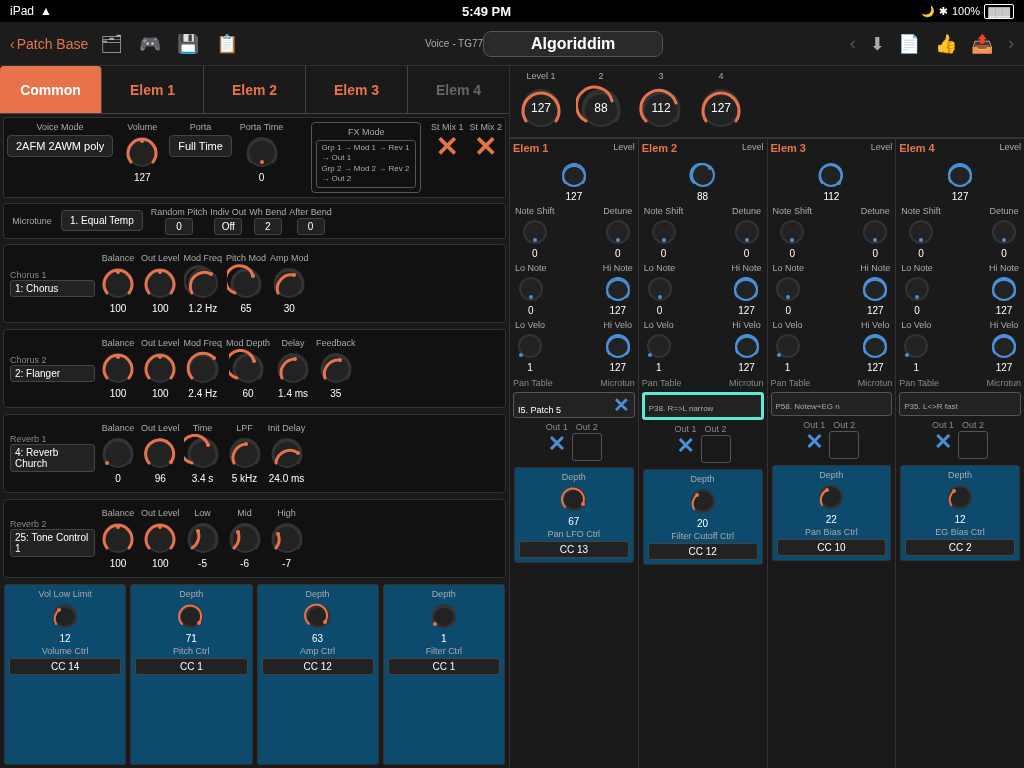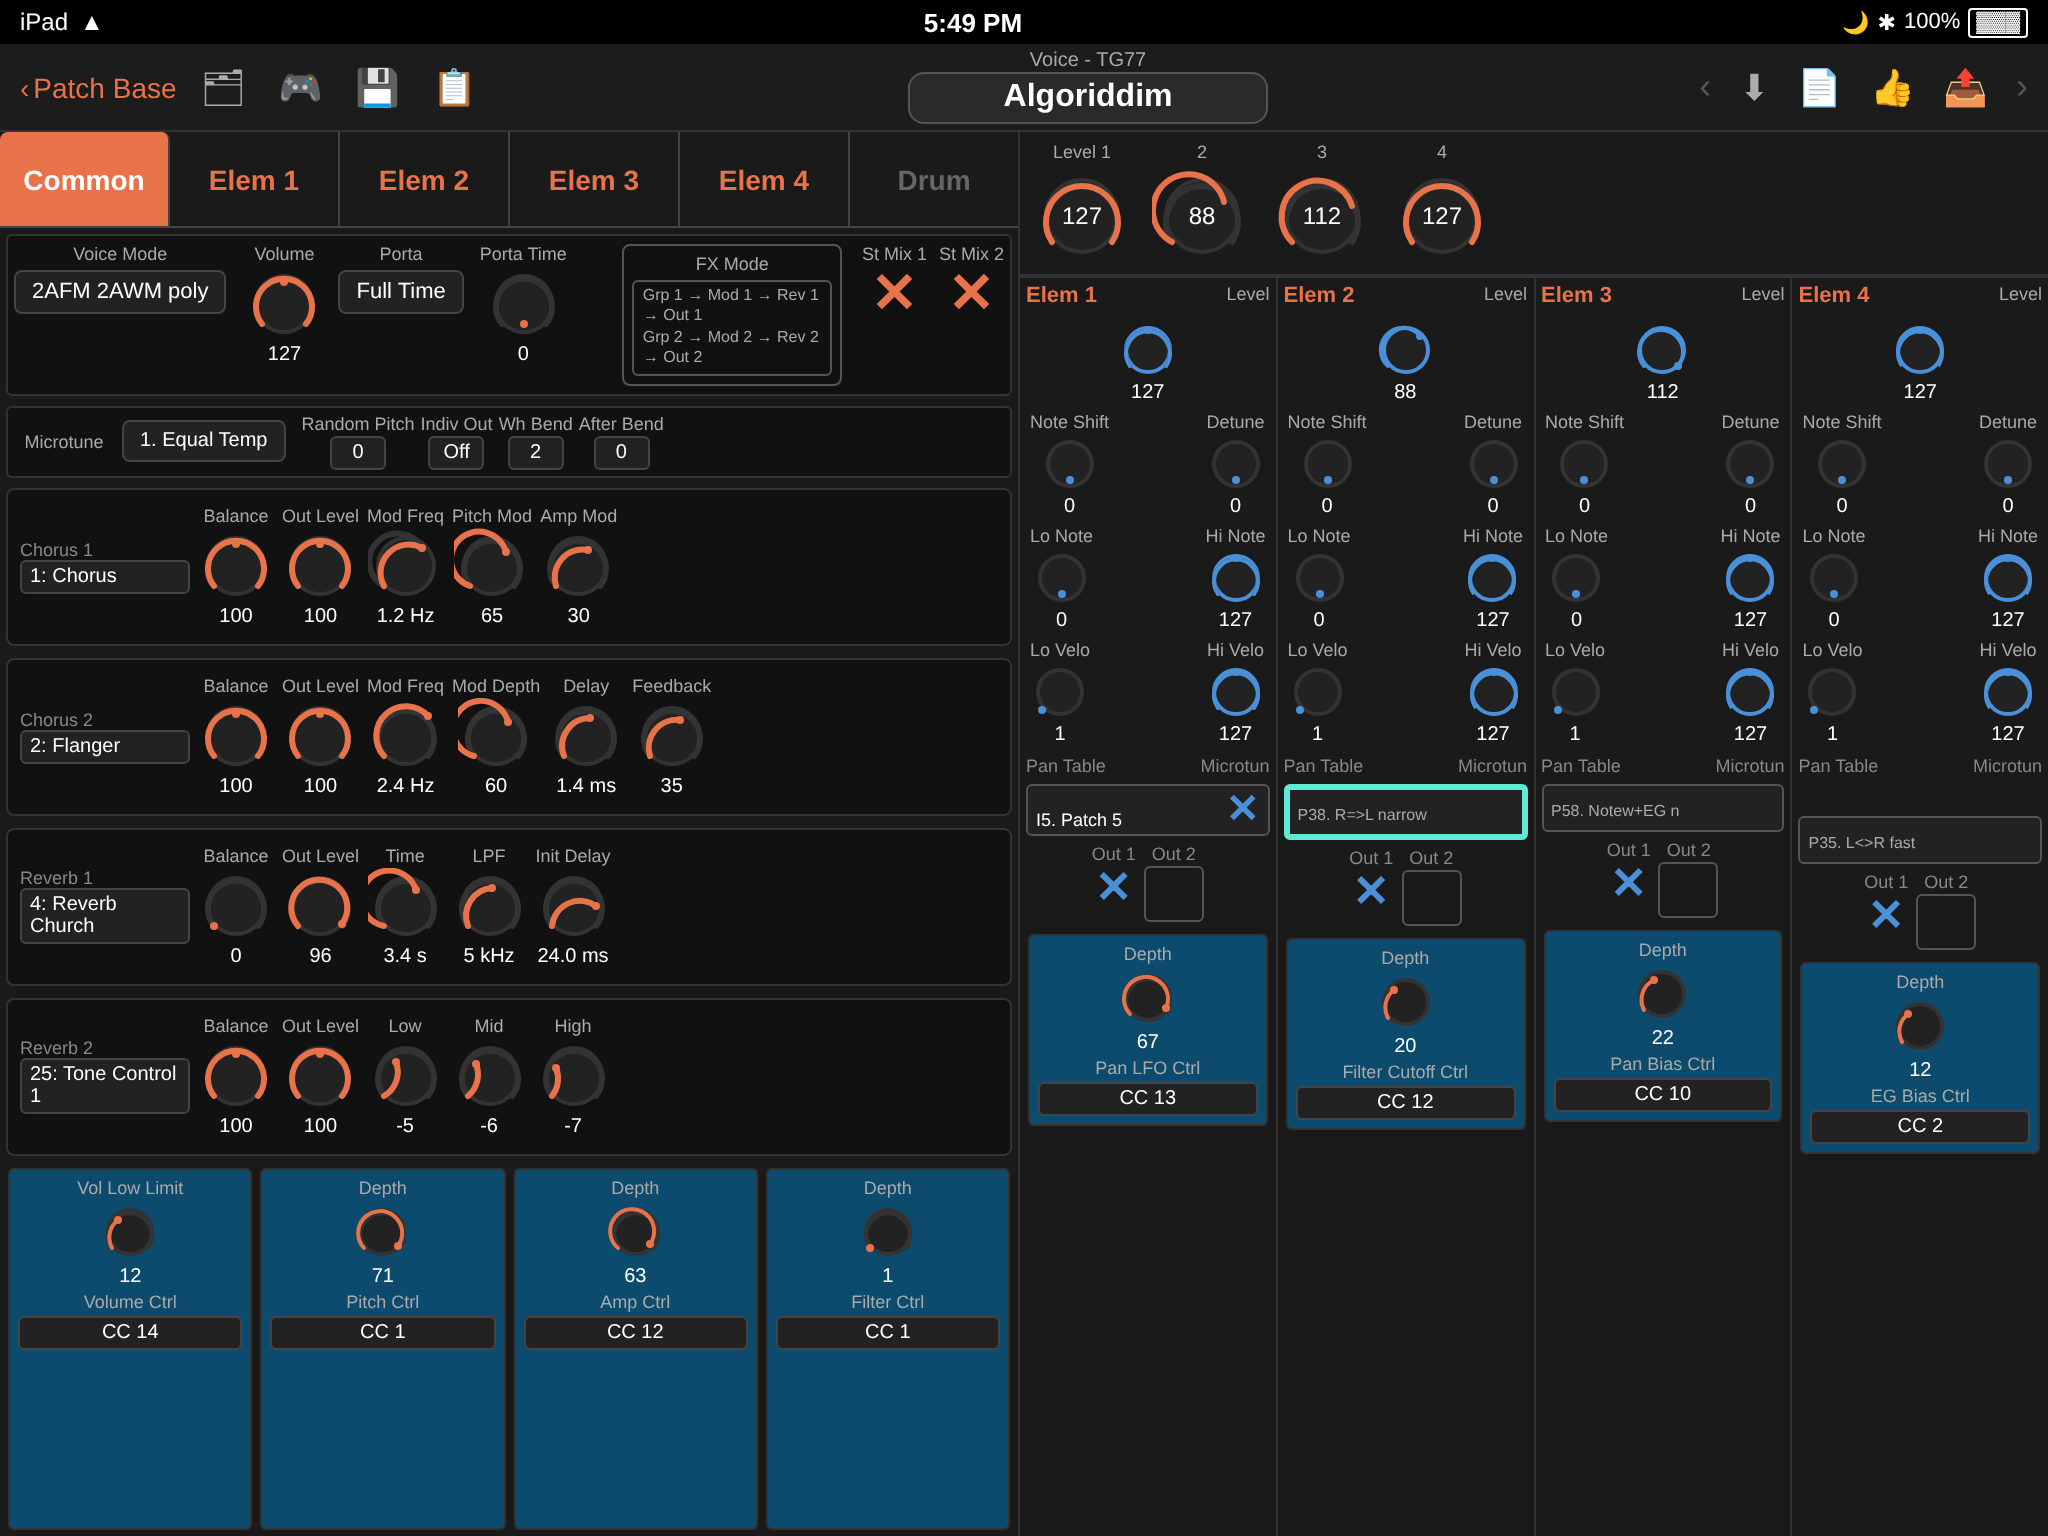--- a/index.html
+++ b/index.html
@@ -35,21 +35,21 @@
       padding: 4px 10px;
       height: 44px;
       border-bottom: 1px solid #333;
     }
     .nav-back { color: #e8734a; font-size: 16px; display: flex; align-items: center; gap: 2px; cursor: pointer; }
     .nav-back span { font-size: 14px; }
     .nav-icons { display: flex; gap: 16px; margin-left: 12px; color: #aaa; font-size: 18px; }
     .nav-title-center {
       flex: 1;
       display: flex;
-      flex-direction: column;
+      flex-direction: row;
       align-items: center;
       justify-content: center;
     }
     .nav-subtitle { font-size: 10px; color: #aaa; }
     .nav-title {
       background: #2a2a2a;
       border: 1px solid #555;
       border-radius: 8px;
       padding: 3px 20px;
       font-size: 16px;
@@ -339,23 +339,20 @@
         </div>
       <div class="tab">
           <span>Elem 2</span>
         </div>
       <div class="tab">
           <span>Elem 3</span>
         </div>
       <div class="tab">
           <span>Elem 4</span>
         </div>
-      <div class="tab">
-          <span>Drum</span>
-        </div>
     </div>
 
     <div style="display:flex;gap:4px;padding:4px 3px;align-items:flex-start;background:#111;border:1px solid #333;border-radius:3px;margin:3px;">
       <div class="col-flex">
         <div class="knob-label">Voice Mode</div>
         <div class="text-selector" style="font-size:11px;margin-top:2px;">2AFM 2AWM poly</div>
       </div>
       <div class="col-flex" style="margin-left:6px;">
         <div class="knob-label">Volume</div>
         <div class="knob">
@@ -1151,21 +1148,21 @@
                   <path d="M6,23 A11,11 0 1,1 24,23" fill="none" stroke="#4a90d9" stroke-width="2"></path>
                   <circle cx="15" cy="5" r="2" fill="#4a90d9"></circle>
                 </svg></div>
             <div class="knob-value">127</div>
           </div>
         </div>
         <div class="pan-table-row" style="margin-top:3px;">
           <span class="pan-table-label">Pan Table</span>
           <span class="pan-table-label" style="margin-left:4px;">Microtun</span>
         </div>
-        <div style="background:#222;border:1px solid #555;border-radius:3px;padding:2px 4px;margin-top:18px;">
+        <div style="background:#222;border:1px solid #555;border-radius:3px;padding:2px 4px;margin-top:2px;">
           <span style="font-size:8px;color:#aaa;">P35. L&lt;&gt;R fast</span>
         </div>
         <div class="out-row" style="margin-top:2px;">
           <div class="col-flex">
             <div class="out-label">Out 1</div>
             <div class="x-button-blue" style="font-size:22px;">✕</div>
           </div>
           <div class="col-flex">
             <div class="out-label">Out 2</div>
             <div style="width:30px;height:28px;border:1px solid #555;border-radius:3px;background:#1a1a1a;"></div>

